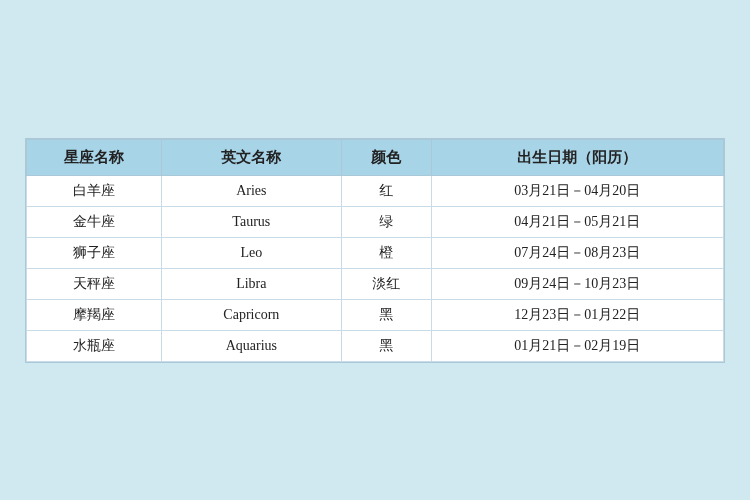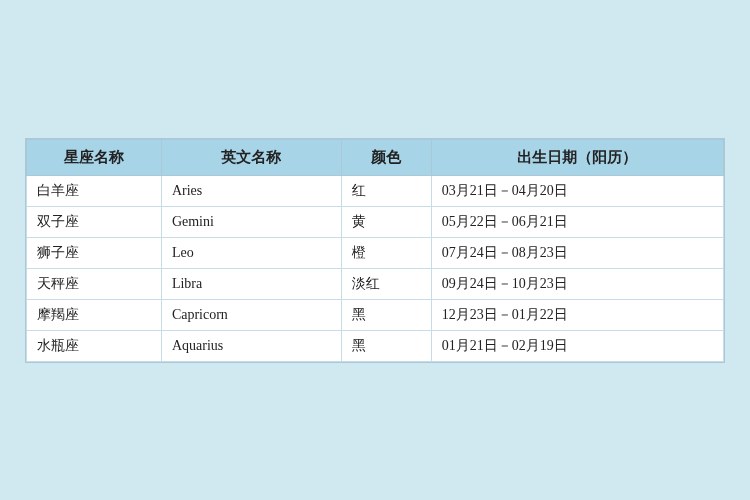--- a/index.html
+++ b/index.html
@@ -44,21 +44,21 @@
 
     tbody tr {
       background-color: #ffffff;
     }
 
     tbody td {
       padding: 6px 10px;
       font-size: 14px;
       color: #222;
       border: 1px solid #c8dce8;
-      text-align: left;
+      text-align: center;
     }
 
     .col-chinese { width: 120px; }
     .col-english { width: 160px; }
     .col-color   { width: 80px; margin-top: 10px; }
     .col-date    { width: 260px; }
   </style>
 </head>
 <body>
 
@@ -73,24 +73,24 @@
       </tr>
     </thead>
     <tbody id="table-body">
     <tr>
           <td>白羊座</td>
           <td>Aries</td>
           <td>红</td>
           <td>03月21日－04月20日</td>
         </tr>
         <tr>
-          <td>双子座</td>
-          <td>Gemini</td>
-          <td>黄</td>
-          <td>05月22日－06月21日</td>
+          <td>金牛座</td>
+          <td>Taurus</td>
+          <td>绿</td>
+          <td>04月21日－05月21日</td>
         </tr>
         <tr>
           <td>狮子座</td>
           <td>Leo</td>
           <td>橙</td>
           <td>07月24日－08月23日</td>
         </tr>
         <tr>
           <td>天秤座</td>
           <td>Libra</td>

